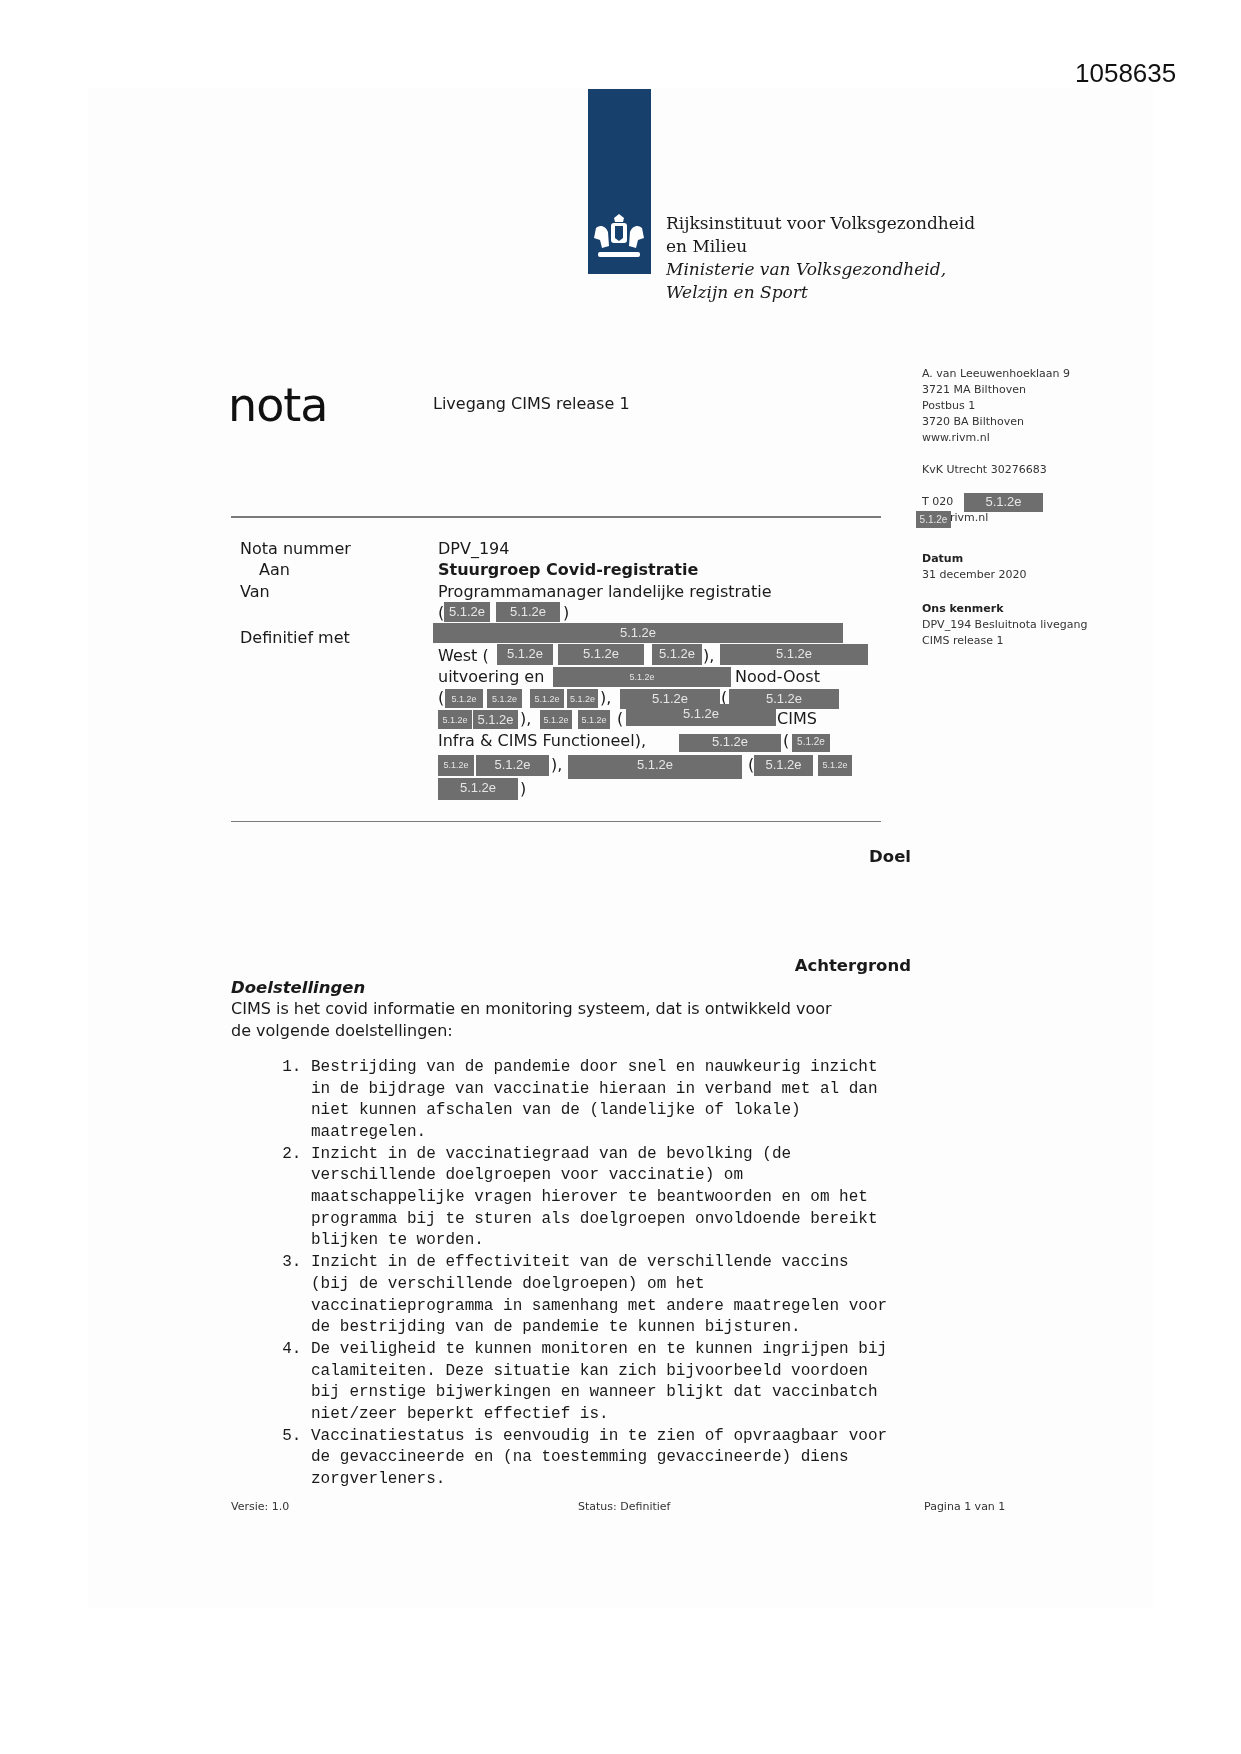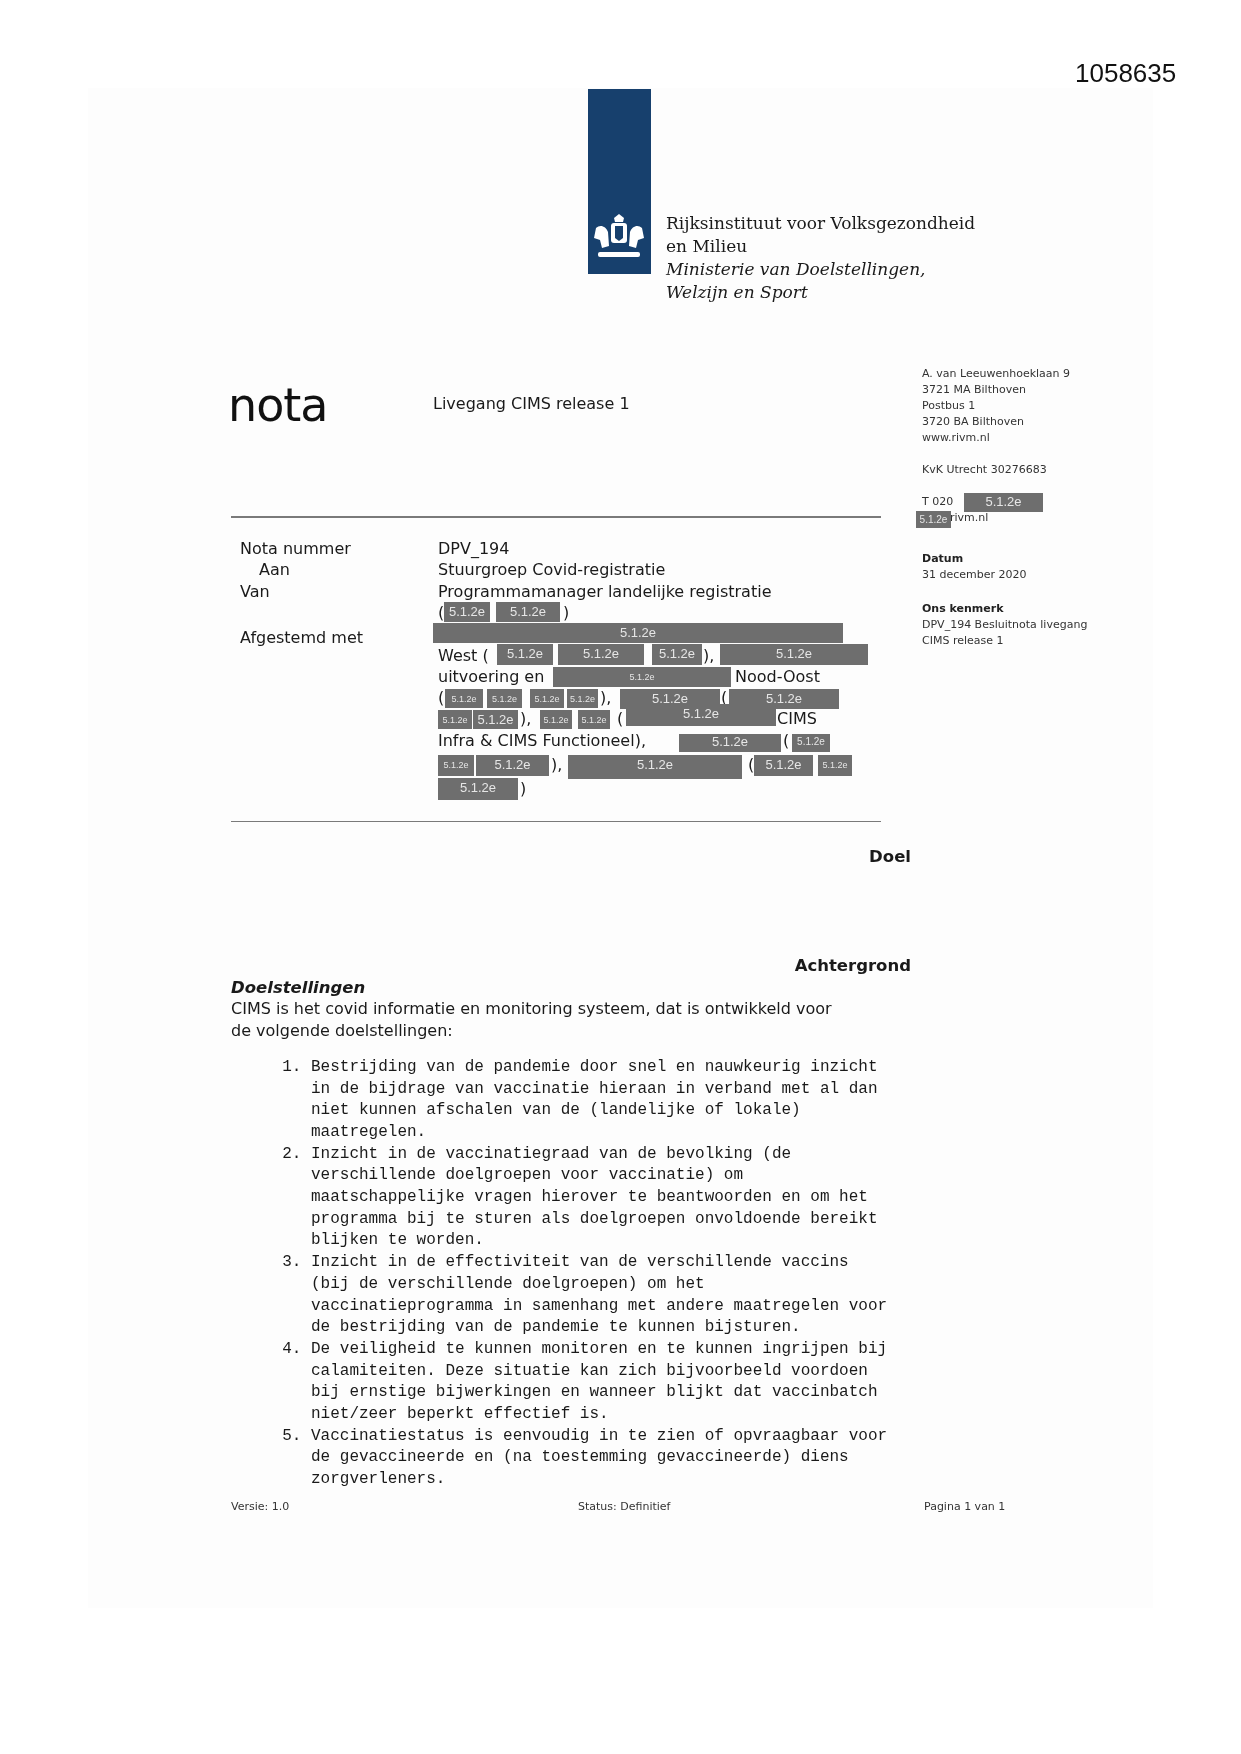--- a/index.html
+++ b/index.html
@@ -45,21 +45,21 @@
     <rect x="21" y="11" width="16" height="20" rx="3"></rect>
     <path d="M6 16 C10 12 16 14 18 20 L19 34 L12 36 L10 28 L4 26 Z"></path>
     <path d="M52 16 C48 12 42 14 40 20 L39 34 L46 36 L48 28 L54 26 Z"></path>
     <rect x="8" y="40" width="42" height="5" rx="2"></rect>
   </g>
   <path d="M25 14 L33 14 L33 26 L29 29 L25 26 Z" fill="#17406d"></path>
 </svg>
 <div class="org">
   <div>Rijksinstituut voor Volksgezondheid</div>
   <div>en Milieu</div>
-  <div class="it">Ministerie van Doelstellingen,</div>
+  <div class="it">Ministerie van Volksgezondheid,</div>
   <div class="it">Welzijn en Sport</div>
 </div>
 
 <div class="nota-word">nota</div>
 <div class="subject">Livegang CIMS release 1</div>
 
 <div class="side" style="top:366px;">
   <div>A. van Leeuwenhoeklaan 9</div>
   <div>3721 MA Bilthoven</div>
   <div>Postbus 1</div>
@@ -80,30 +80,30 @@
   <b>Ons kenmerk</b>
   <div>DPV_194 Besluitnota livegang</div>
   <div>CIMS release 1</div>
 </div>
 
 <div class="rule" style="left:231px;top:516px;width:650px;"></div>
 
 <div class="meta-row label" style="top:539px;">Nota nummer</div>
 <div class="meta-row val" style="top:539px;">DPV_194</div>
 <div class="meta-row label" style="top:560px;margin-left:19px;">Aan</div>
-<div class="meta-row val" style="top:560px;">Stuurgroep Covid-registratie</div>
+<div class="meta-row val" style="top:560px;font-weight:bold;">Stuurgroep Covid-registratie</div>
 <div class="meta-row label" style="top:582px;">Van</div>
 <div class="meta-row val" style="top:582px;">Programmamanager landelijke registratie</div>
 
 <div class="txt" style="left:438px;top:603px;">(</div>
 <div class="red" style="left:444px;top:602px;width:46px;height:20px;">5.1.2e</div>
 <div class="red" style="left:496px;top:602px;width:64px;height:20px;">5.1.2e</div>
 <div class="txt" style="left:563px;top:603px;">)</div>
 
-<div class="meta-row label" style="top:628px;">Afgestemd met</div>
+<div class="meta-row label" style="top:628px;">Definitief met</div>
 
 <div class="red" style="left:433px;top:623px;width:410px;height:20px;">5.1.2e</div>
 
 <div class="txt" style="left:438px;top:646px;">West (</div>
 <div class="red" style="left:497px;top:644px;width:56px;height:21px;">5.1.2e</div>
 <div class="red" style="left:558px;top:644px;width:86px;height:21px;">5.1.2e</div>
 <div class="red" style="left:652px;top:644px;width:50px;height:21px;">5.1.2e</div>
 <div class="txt" style="left:703px;top:646px;">),</div>
 <div class="red" style="left:720px;top:644px;width:148px;height:21px;">5.1.2e</div>
 

